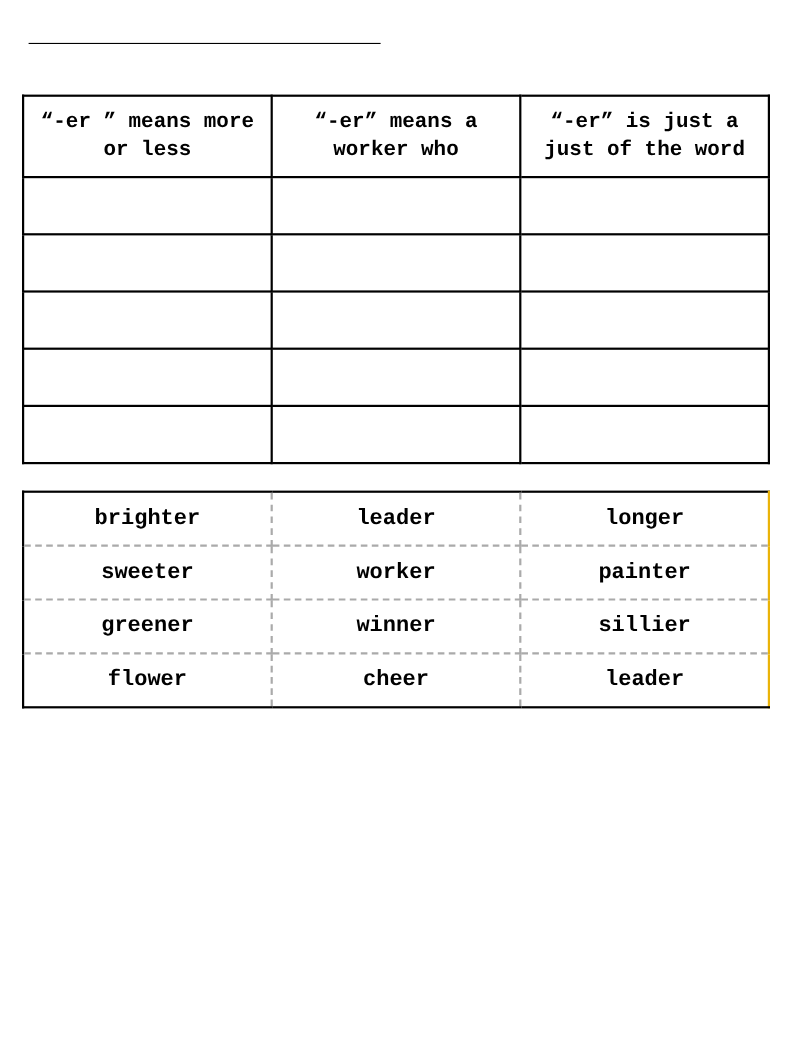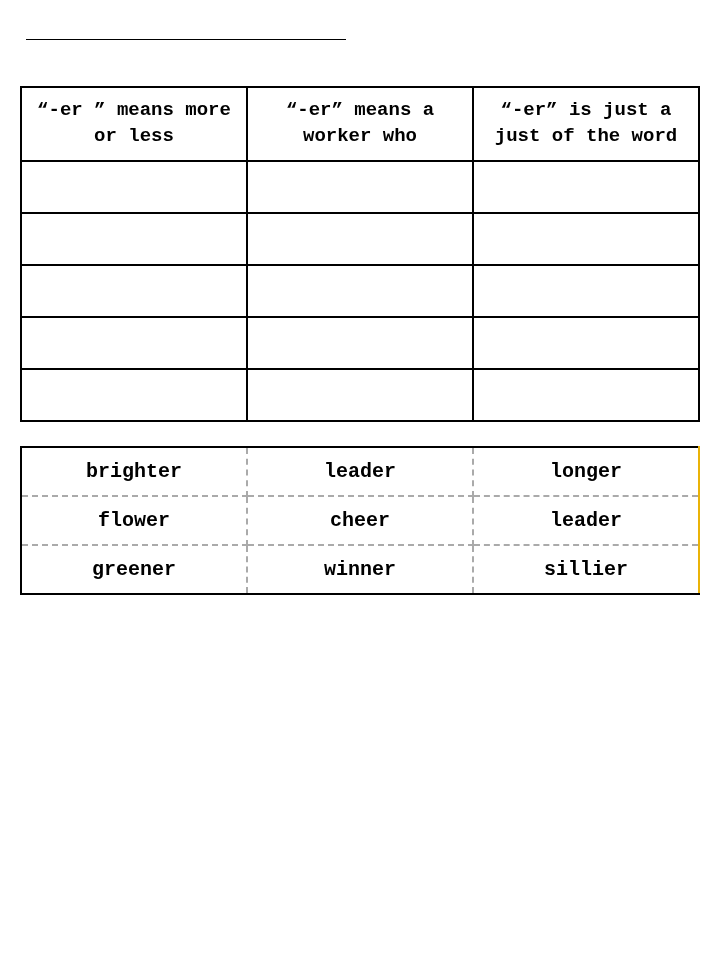--- a/index.html
+++ b/index.html
@@ -170,25 +170,30 @@
   </table>
 
   <table class="word-bank">
     <tbody id="word-bank-body">
     <tr>
           <td>brighter</td>
           <td>leader</td>
           <td>longer</td>
         </tr>
         <tr>
-          <td>flower</td>
-          <td>cheer</td>
-          <td>leader</td>
+          <td>sweeter</td>
+          <td>worker</td>
+          <td>painter</td>
         </tr>
         <tr>
           <td>greener</td>
           <td>winner</td>
           <td>sillier</td>
+        </tr>
+        <tr>
+          <td>flower</td>
+          <td>cheer</td>
+          <td>leader</td>
         </tr>
       </tbody>
   </table>
 
 </div>
 
 </body></html>

